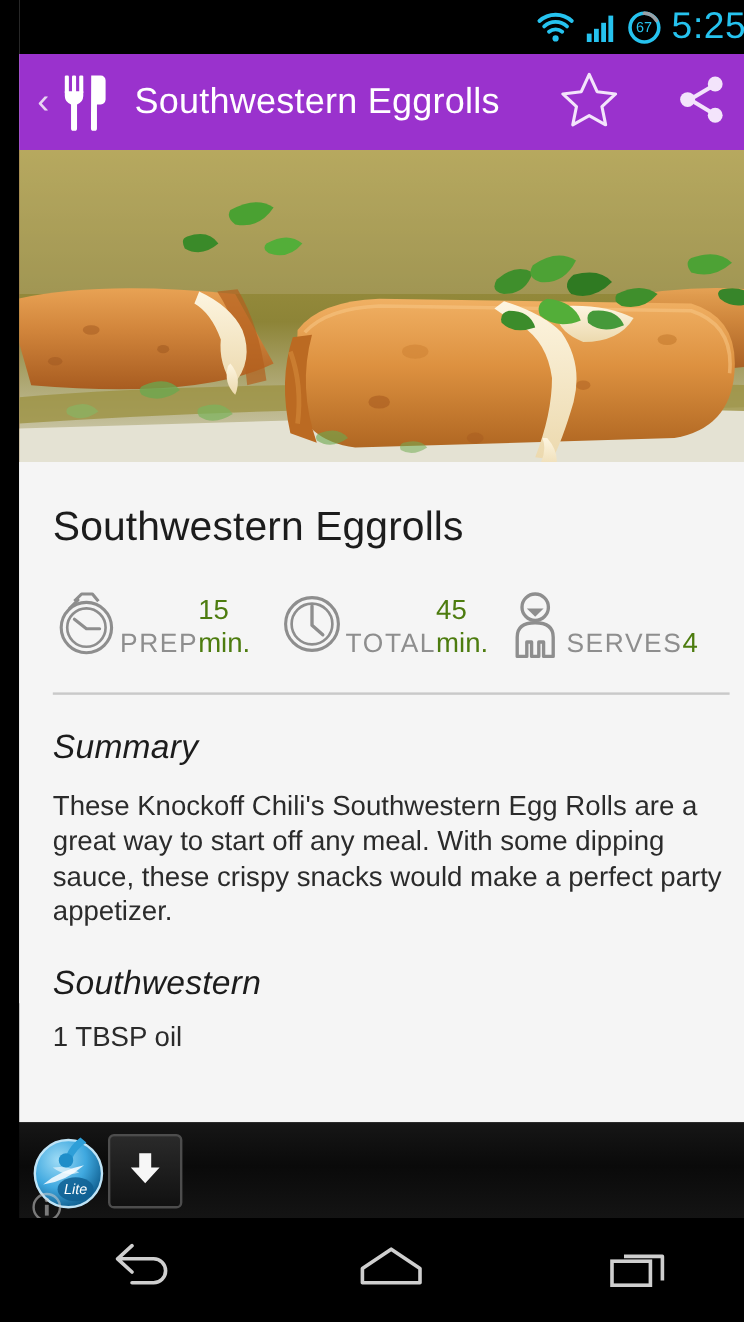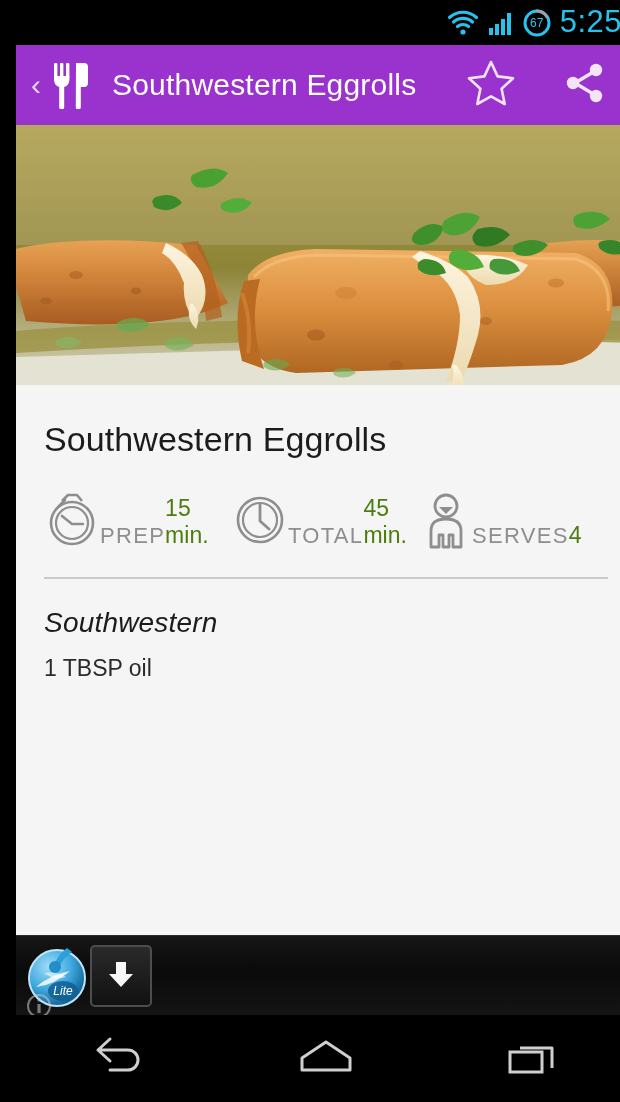--- a/index.html
+++ b/index.html
@@ -268,20 +268,22 @@
           </svg>
         </span>
         <span class="meta-label">SERVES</span>
         <span class="meta-value">4</span>
       </div>
 
     </div>
 
     <div class="divider"></div>
 
+    <div class="sec-head">Summary</div>
+    <div class="body-text">These Knockoff Chili's Southwestern Egg Rolls are a great way to start off any meal. With some dipping sauce, these crispy snacks would make a perfect party appetizer.</div>
 
     <div class="sec-head">Southwestern</div>
     <div class="ingr-line">1 TBSP oil</div>
   </div>
 
   <div class="ad">
     <span class="ad-logo">
       <svg width="66" height="66" viewBox="0 0 66 66">
         <defs>
           <radialGradient id="lg" cx="35%" cy="30%" r="75%">

